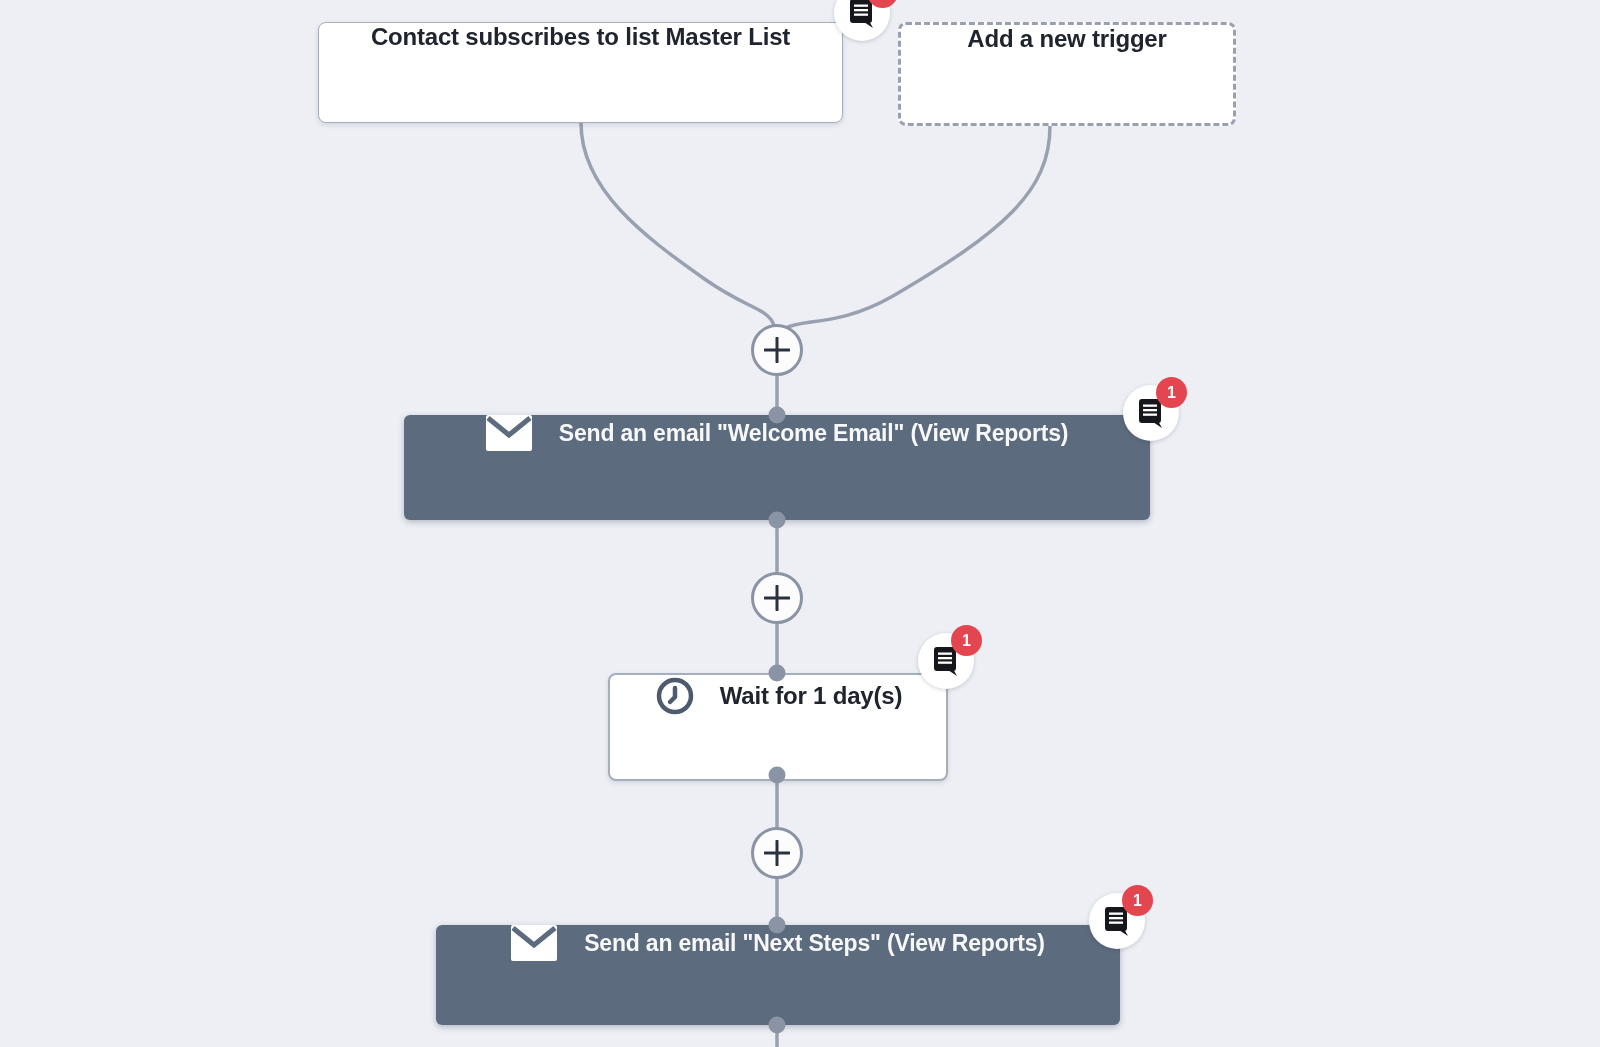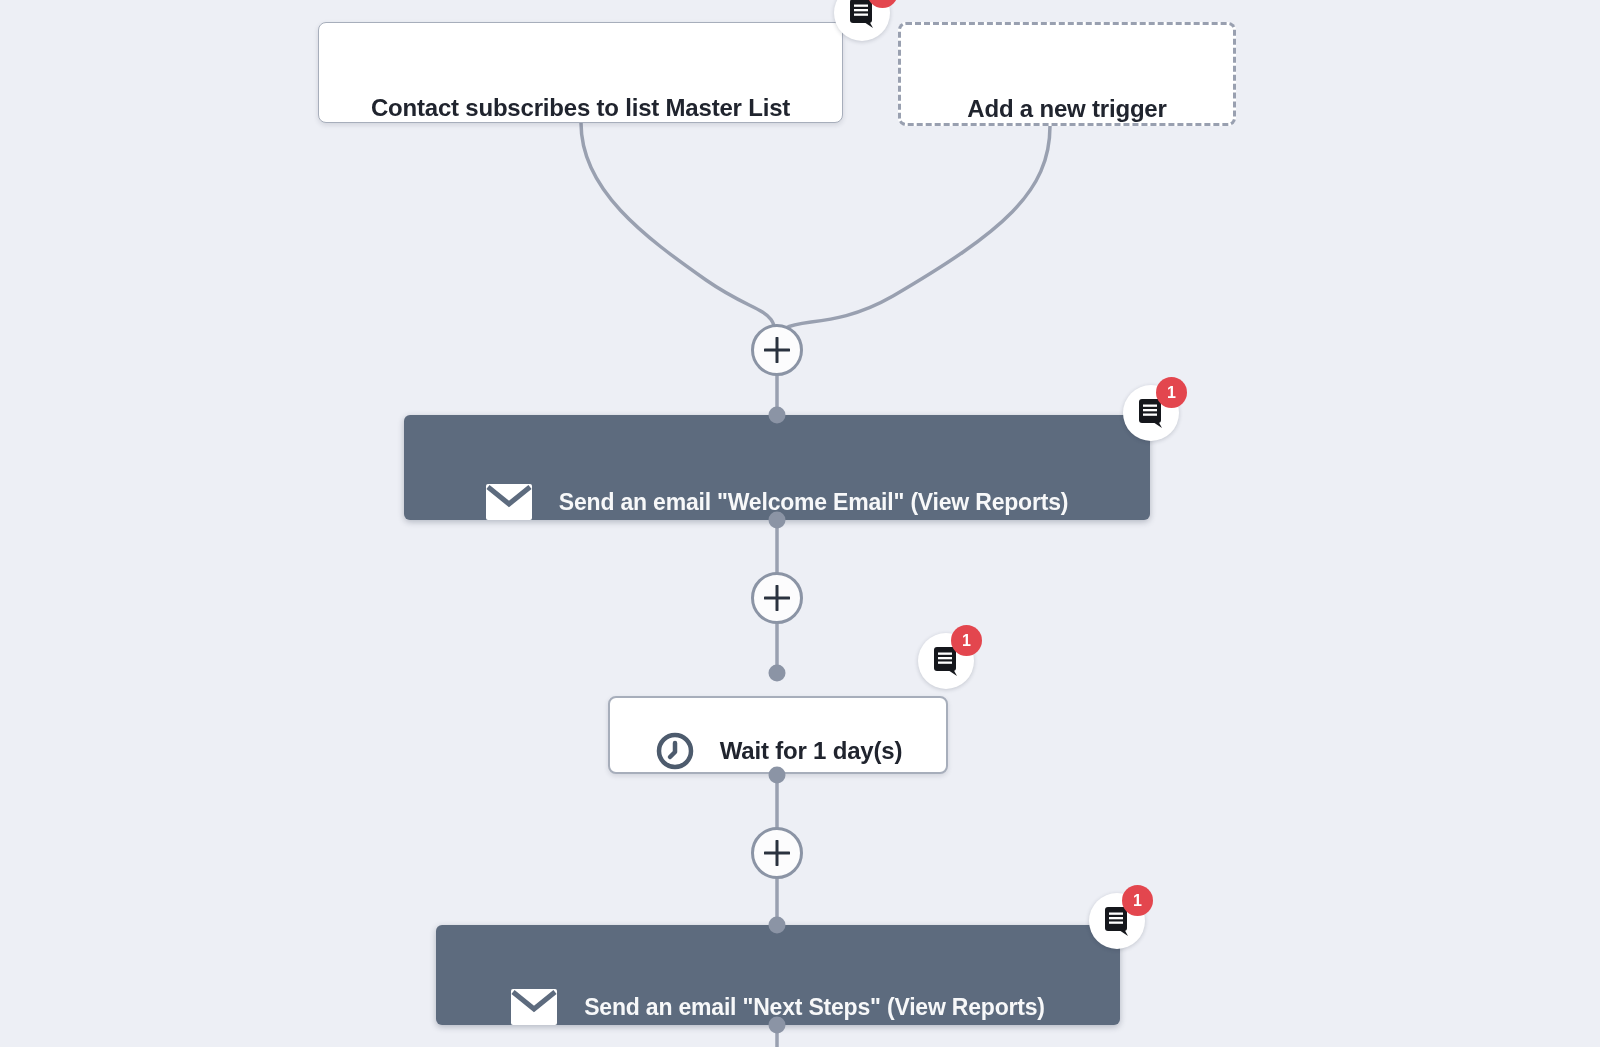--- a/index.html
+++ b/index.html
@@ -2,21 +2,21 @@
 <html><head>
 <meta charset="utf-8">
 <style>
   html,body{margin:0;padding:0;background:#edeff5;}
   .canvas{
     position:relative;width:1600px;height:1047px;overflow:hidden;
     background:#edeff5;font-family:"Liberation Sans","DejaVu Sans",sans-serif;
   }
   svg.connectors{position:absolute;left:0;top:0;z-index:1;}
   .node{
-    position:absolute;z-index:2;display:flex;align-items:flex-end;justify-content:center;
+    position:absolute;z-index:2;display:flex;align-items:flex-start;justify-content:center;
     border-radius:8px;box-sizing:border-box;cursor:pointer;
   }
   .node-white{
     background:#ffffff;border:2px solid #a7aebb;color:#20242e;
     box-shadow:0 2px 5px rgba(40,50,70,0.14);
   }
   .node-dashed{
     background:#ffffff;border:3px dashed #99a0b0;color:#20242e;
     box-shadow:none;
     margin-left:17px;
@@ -80,21 +80,21 @@
       <span class="node-icon">
         <svg width="46" height="36" viewBox="0 0 46 36">
           <rect x="0" y="0" width="46" height="36" rx="2" fill="#ffffff"></rect>
           <path d="M 2 3 L 23 20 L 44 3" stroke="#5d6b7e" stroke-width="5" fill="none"></path>
         </svg>
       </span>
       <span class="node-label">Send an email "Welcome Email" (View Reports)</span>
     </span>
   </div>
 
-  <div class="node node-white" style="left:608px;top:673px;width:340px;height:78px;margin-top:23px;">
+  <div class="node node-white" style="left:608px;top:673px;width:340px;height:108px;">
     <span class="node-content" style="gap:24px;">
       <span class="node-icon">
         <svg width="42" height="42" viewBox="0 0 42 42">
           <circle cx="21" cy="21" r="16" stroke="#4d5b6d" stroke-width="4.5" fill="none"></circle>
           <path d="M 21 13 L 21 22 L 16 27" stroke="#4d5b6d" stroke-width="4.5" fill="none" stroke-linecap="round" stroke-linejoin="round"></path>
         </svg>
       </span>
       <span class="node-label">Wait for 1 day(s)</span>
     </span>
   </div>

